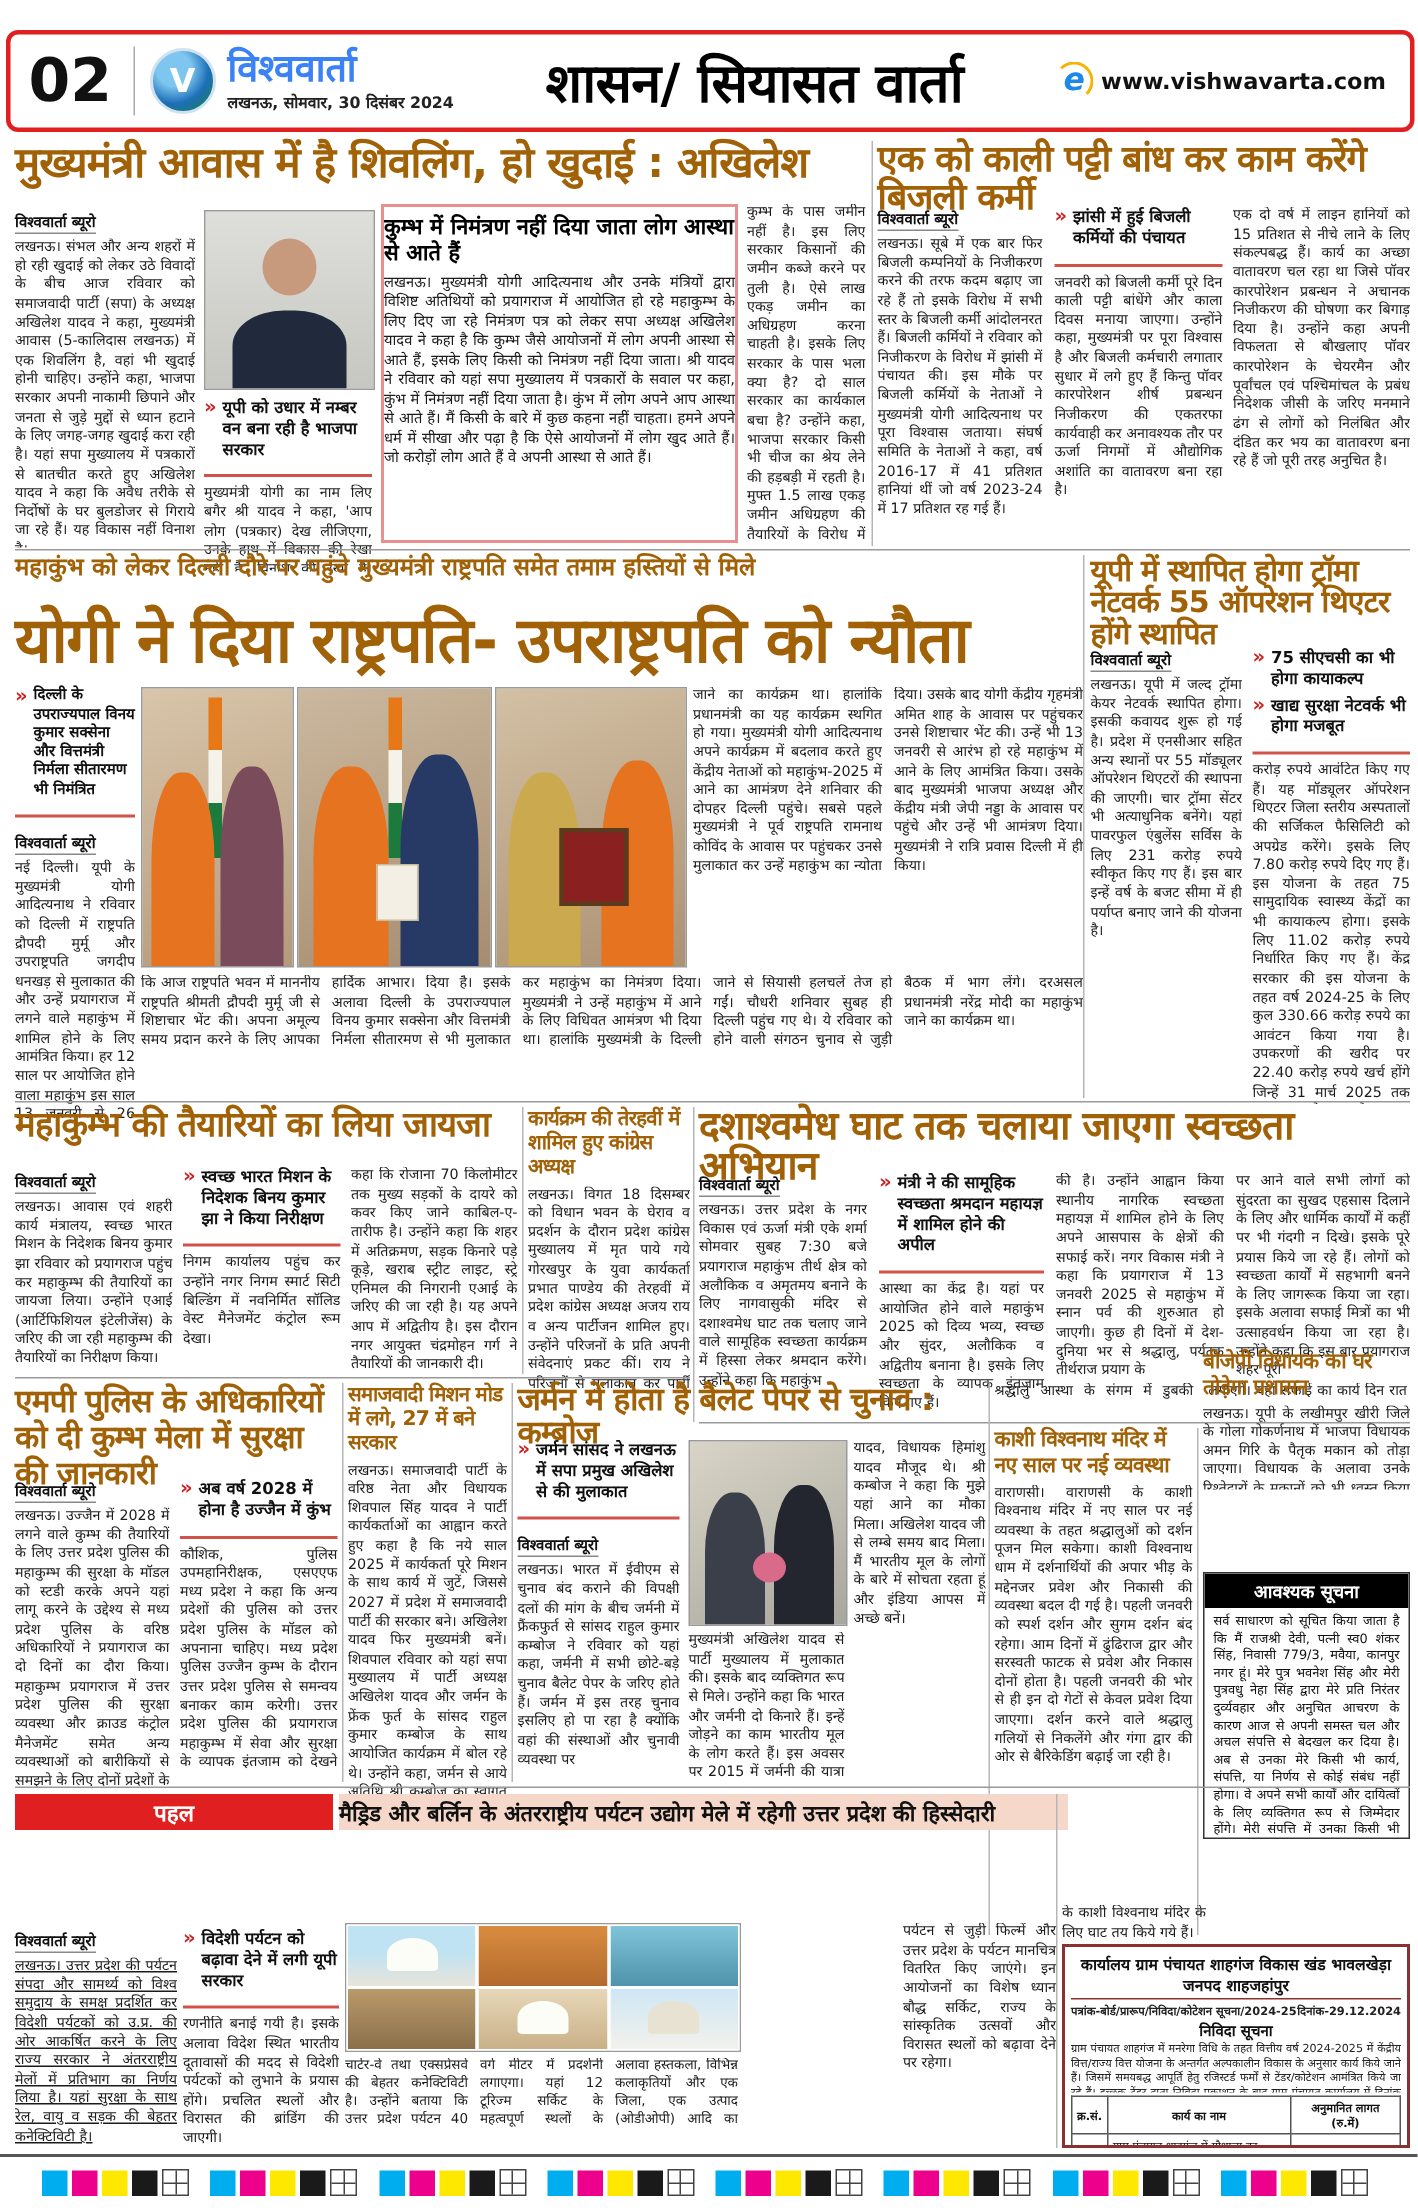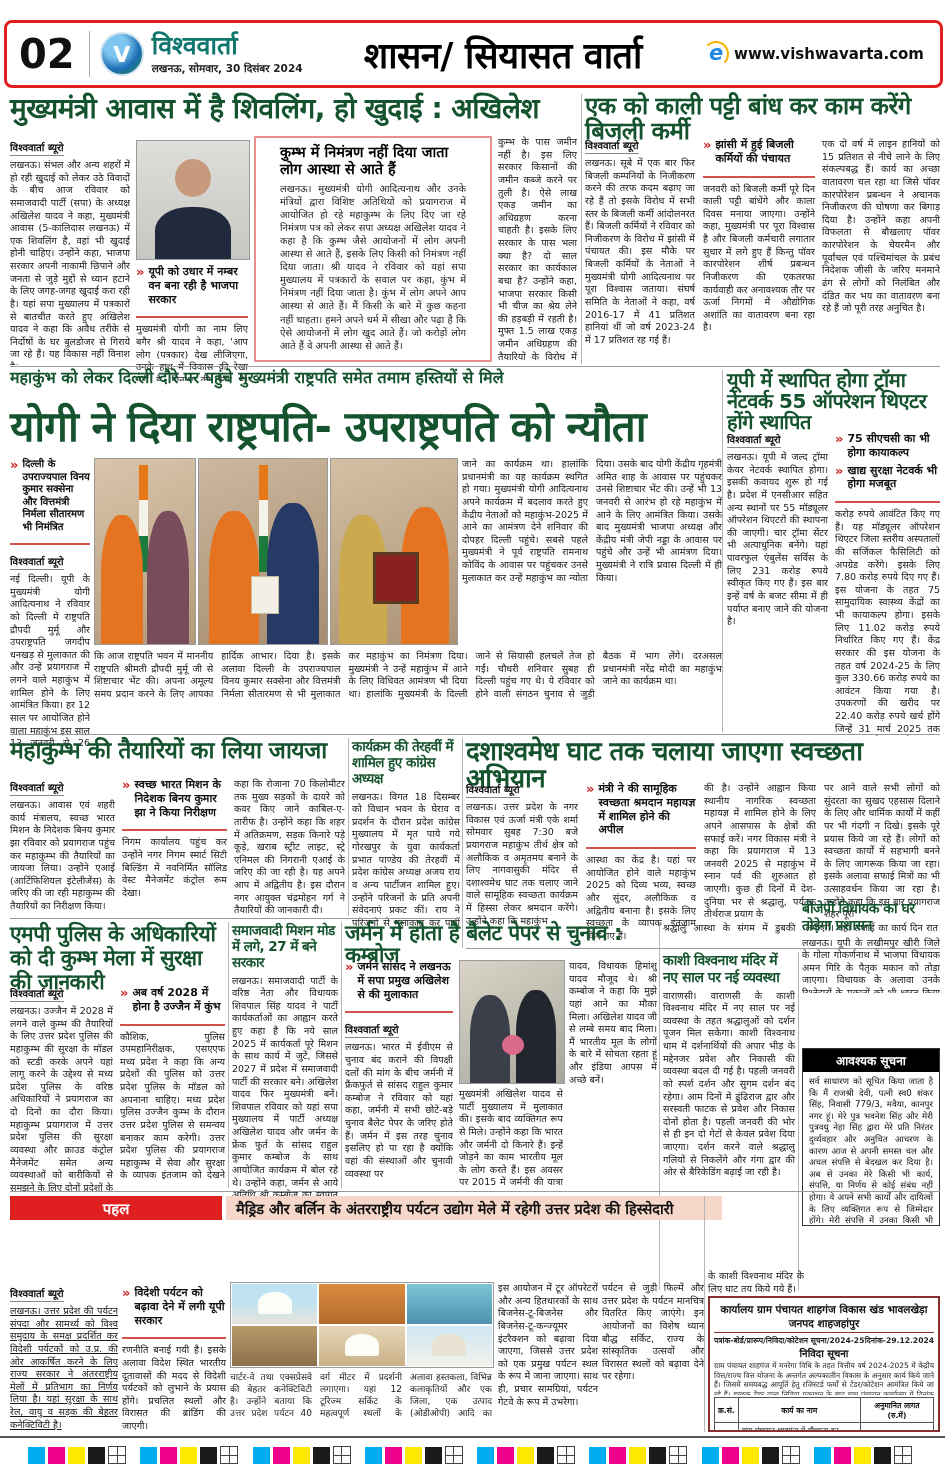--- a/index.html
+++ b/index.html
@@ -8,57 +8,57 @@
   .abs{position:absolute;}
   
   .masthead{position:absolute;left:4px;top:20px;width:933px;height:62px;
     border:3px solid #e02020;border-radius:8px;display:flex;align-items:center;background:#fff;}
   .page-num{font-size:40px;font-weight:800;color:#111;padding:0 14px 0 12px;line-height:1;}
   .mh-div{width:1px;height:46px;background:#aaa;margin-right:10px;}
   .logo-circle{width:40px;height:40px;border-radius:50%;
     background:radial-gradient(circle at 35% 30%,#7ec6ef 0 30%,#1d6fb8 60%,#17833f 100%);
     display:flex;align-items:center;justify-content:center;margin-right:8px;border:2px solid #cfe2f0;}
   .logo-circle span{color:#fff;font-weight:800;font-size:22px;}
-  .paper-name{font-size:25px;font-weight:800;color:#0f766e;line-height:1.05;}
+  .paper-name{font-size:25px;font-weight:800;color:#3b82f6;line-height:1.05;}
   .dateline{font-size:10.5px;font-weight:700;color:#222;margin-top:2px;}
   .section-title{flex:1;text-align:center;font-size:36px;font-weight:800;color:#000;letter-spacing:-0.5px;}
   .website{display:flex;align-items:center;gap:5px;font-size:15px;font-weight:800;color:#111;padding-right:16px;}
   .ie-icon{display:inline-block;width:22px;height:22px;border-radius:50%;color:#1e88e5;
     font-weight:800;font-style:italic;font-size:21px;line-height:20px;text-align:center;
     border:2px solid #f4b400;border-left-color:transparent;border-bottom-color:transparent;}
   
-  .hl{font-weight:800;color:#14532d;line-height:1.05;letter-spacing:-0.5px;}
+  .hl{font-weight:800;color:#a16207;line-height:1.05;letter-spacing:-0.5px;}
   .c{font-size:9.5px;line-height:1.33;text-align:justify;color:#1b1b1b;overflow:hidden;}
   .byline{font-weight:800;font-size:10px;color:#111;display:inline-block;
     border-bottom:1px solid #888;padding-bottom:1px;margin-bottom:3px;}
   .bullets{border-bottom:2px solid #d2524a;padding-bottom:6px;margin-bottom:5px;}
   .bitem{display:flex;gap:4px;font-size:11px;font-weight:800;color:#111;line-height:1.25;margin-bottom:4px;}
   .bmark{color:#cc2222;font-weight:900;font-size:13px;line-height:1;}
   .vr{position:absolute;width:1px;background:#b5b5b5;}
   .hr{position:absolute;height:1px;background:#9a9a9a;}
   .photo{position:absolute;overflow:hidden;border:1px solid #9a9a9a;}
   .fig{position:absolute;bottom:0;border-radius:45% 45% 0 0;}
   .head{position:absolute;border-radius:50%;}
-  .pinkbox{position:absolute;border:2px solid #e89090;padding:6px 24px;box-sizing:border-box;overflow:hidden;}
+  .pinkbox{position:absolute;border:2px solid #e89090;padding:6px 0;box-sizing:border-box;overflow:hidden;}
   .pinkbox h3{margin:0 0 5px 0;font-size:14.5px;font-weight:800;color:#000;line-height:1.15;}
   .noticebox{position:absolute;border:1.5px solid #333;box-sizing:border-box;overflow:hidden;background:#fff;}
   .noticebox .nb-title{background:#000;color:#fff;text-align:center;font-weight:800;font-size:12px;padding:3px 0;}
   .noticebox .nb-body{font-size:8.6px;line-height:1.35;text-align:justify;padding:4px 6px;color:#111;}
   .nb-sign{text-align:right;font-size:8.6px;font-weight:700;padding:0 6px 4px;color:#111;}
   .tenderbox{position:absolute;border:2px solid #8a3030;box-sizing:border-box;background:#fff;overflow:hidden;padding:2px 4px;}
   .tb-head{text-align:center;font-weight:800;font-size:10.5px;border-bottom:1px solid #8a3030;padding:2px 0;color:#111;}
   .tb-ref{display:flex;justify-content:space-between;font-size:7.6px;font-weight:700;margin-top:2px;color:#222;}
   .tb-title{text-align:center;font-weight:800;font-size:10px;margin:1px 0;color:#111;}
   .tb-body{font-size:7.4px;line-height:1.3;text-align:justify;color:#222;}
   .tb-table{width:100%;border-collapse:collapse;margin-top:2px;}
   .tb-table th,.tb-table td{border:1px solid #555;font-size:7.6px;padding:2px 3px;color:#111;}
   .label-red{background:#e02020;color:#fff;font-weight:800;font-size:15px;text-align:center;
     display:flex;align-items:center;justify-content:center;}
   .kicker-strip{background:#f6d8ca;color:#111;font-weight:800;font-size:14.5px;
-    display:flex;align-items:center;padding-left:10px;}
+    display:flex;align-items:center;}
   .collage{position:absolute;display:flex;flex-wrap:wrap;border:1px solid #999;}
   .tile{width:33.33%;height:50%;box-sizing:border-box;border:1px solid #fff;position:relative;}
   .dome{position:absolute;left:30%;top:20%;width:40%;height:55%;background:#fdfdf8;border-radius:50% 50% 10% 10%;}
   .reg-row{position:absolute;left:28px;top:1446px;width:884px;display:flex;justify-content:space-between;}
   .reg-group{display:flex;gap:3px;align-items:center;}
   .sq{width:17px;height:17px;display:inline-block;}
   .sq.cyan{background:#00aeef;}.sq.mag{background:#ec008c;}.sq.yel{background:#ffe800;}.sq.blk{background:#1a1a1a;}
   .reg-cross{width:16px;height:16px;border:1.5px solid #444;display:inline-block;position:relative;background:
     linear-gradient(#444,#444) center/100% 1px no-repeat,
     linear-gradient(#444,#444) center/1px 100% no-repeat;}
@@ -337,21 +337,20 @@
     <div class="tile" style="background:linear-gradient(#7fc4d8,#4f93ac);"></div>
     <div class="tile" style="background:linear-gradient(#b99a6b,#8a6f4a);"></div>
     <div class="tile" style="background:linear-gradient(#e7d7b8,#c9b088);">
         <div class="dome"></div>
       </div>
     <div class="tile" style="background:linear-gradient(#cfe7f5,#f2f1ec);">
         <div class="dome" style="background:#e8e2d2;"></div>
       </div>
   </div>
   <div class="abs c" style="left:220px;top:176px;width:262px;height:56px;column-count:3;column-gap:8px;font-size:9px;">चार्टर-वे तथा एक्सप्रेसवे की बेहतर कनेक्टिविटी है। उन्होंने बताया कि उत्तर प्रदेश पर्यटन 40 वर्ग मीटर में प्रदर्शनी लगाएगा। यहां 12 टूरिज्म सर्किट के महत्वपूर्ण स्थलों के अलावा हस्तकला, विभिन्न कलाकृतियों और एक जिला, एक उत्पाद (ओडीओपी) आदि का प्रदर्शन किया जाएगा। इसके अलावा, वीवीआईपी लाउंज, इंटरएक्टिव सेल्फी जोन और डिजिटल माध्यम (जैसे- स्क्रीन, मोबाइल ऐप और ब्रोशर) के जरिए दर्शकों से जुड़ने का प्रबंध होगा।</div>
-  <div class="abs c" style="left:488px;top:86px;width:100px;height:146px;">इस आयोजन में टूर ऑपरेटरों और अन्य हितधारकों के साथ बिजनेस-टू-बिजनेस और बिजनेस-टू-कन्ज्यूमर इंटरैक्शन को बढ़ावा दिया जाएगा, जिससे उत्तर प्रदेश को एक प्रमुख पर्यटन स्थल के रूप में जाना जाएगा। साथ ही, प्रचार सामग्रियां, पर्यटन गेटवे के रूप में उभरेगा।</div>
   <div class="abs c" style="left:592px;top:86px;width:102px;height:146px;">पर्यटन से जुड़ी फिल्में और उत्तर प्रदेश के पर्यटन मानचित्र वितरित किए जाएंगे। इन आयोजनों का विशेष ध्यान बौद्ध सर्किट, राज्य के सांस्कृतिक उत्सवों और विरासत स्थलों को बढ़ावा देने पर रहेगा।</div>
   <div class="abs c" style="left:698px;top:74px;width:96px;height:26px;">के काशी विश्वनाथ मंदिर के लिए घाट तय किये गये हैं।</div>
 </section>
 
 <div class="vr" style="left:704px;top:1196px;height:236px;"></div>
 
 <div class="tenderbox" style="left:708px;top:1296px;width:232px;height:136px;">
   <div class="tb-head">कार्यालय ग्राम पंचायत शाहगंज विकास खंड भावलखेड़ा जनपद शाहजहांपुर</div>
   <div class="tb-ref">
     <span>पत्रांक-बोर्ड/प्रारूप/निविदा/कोटेशन सूचना/2024-25</span>

